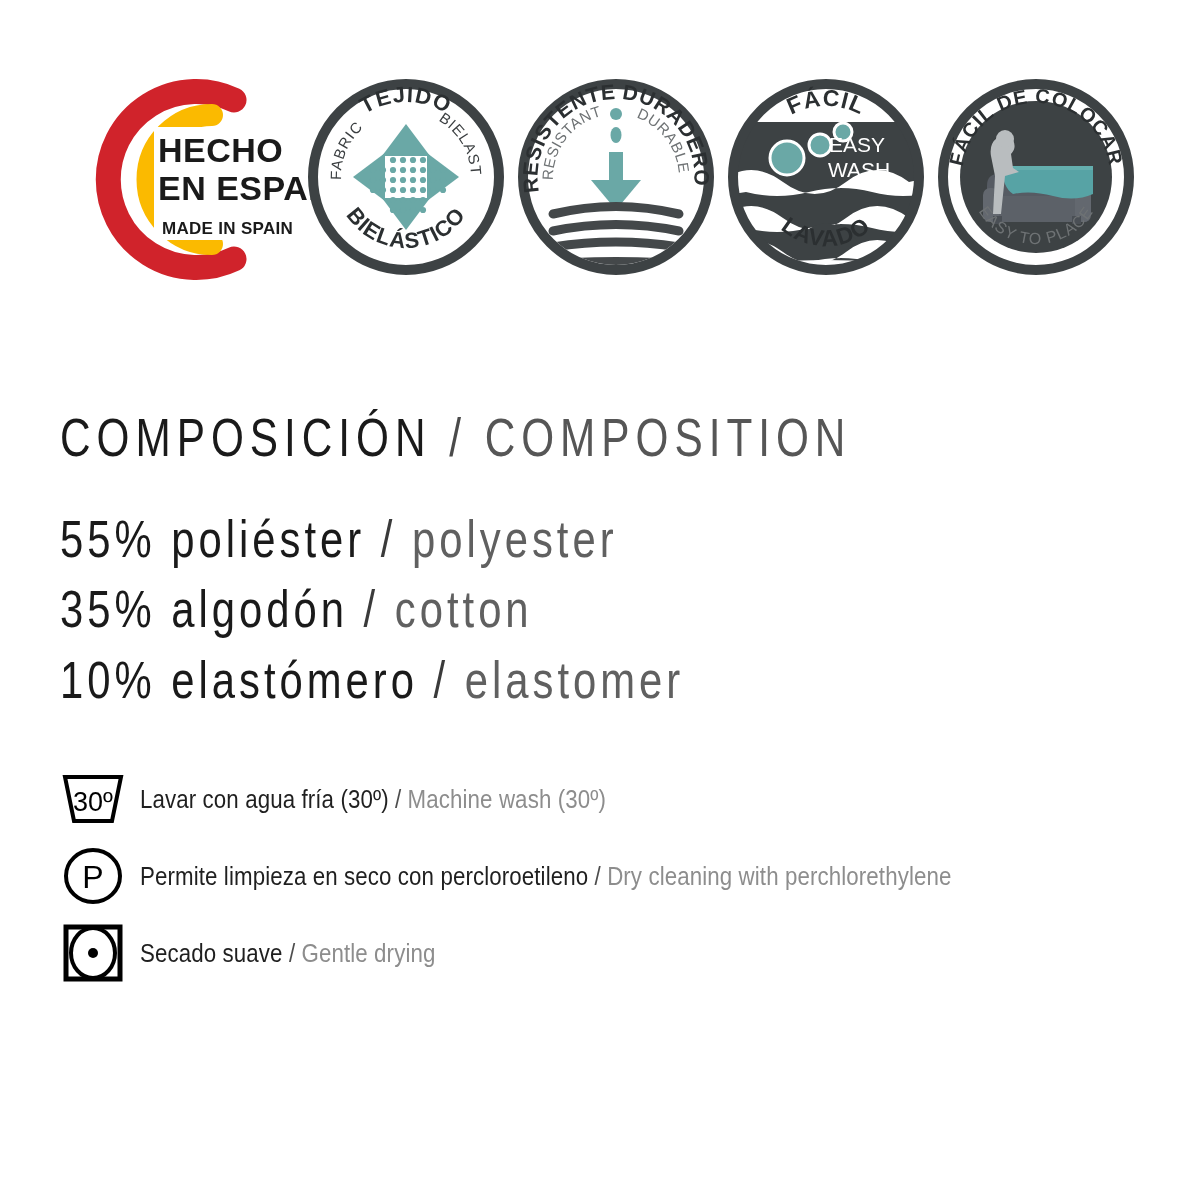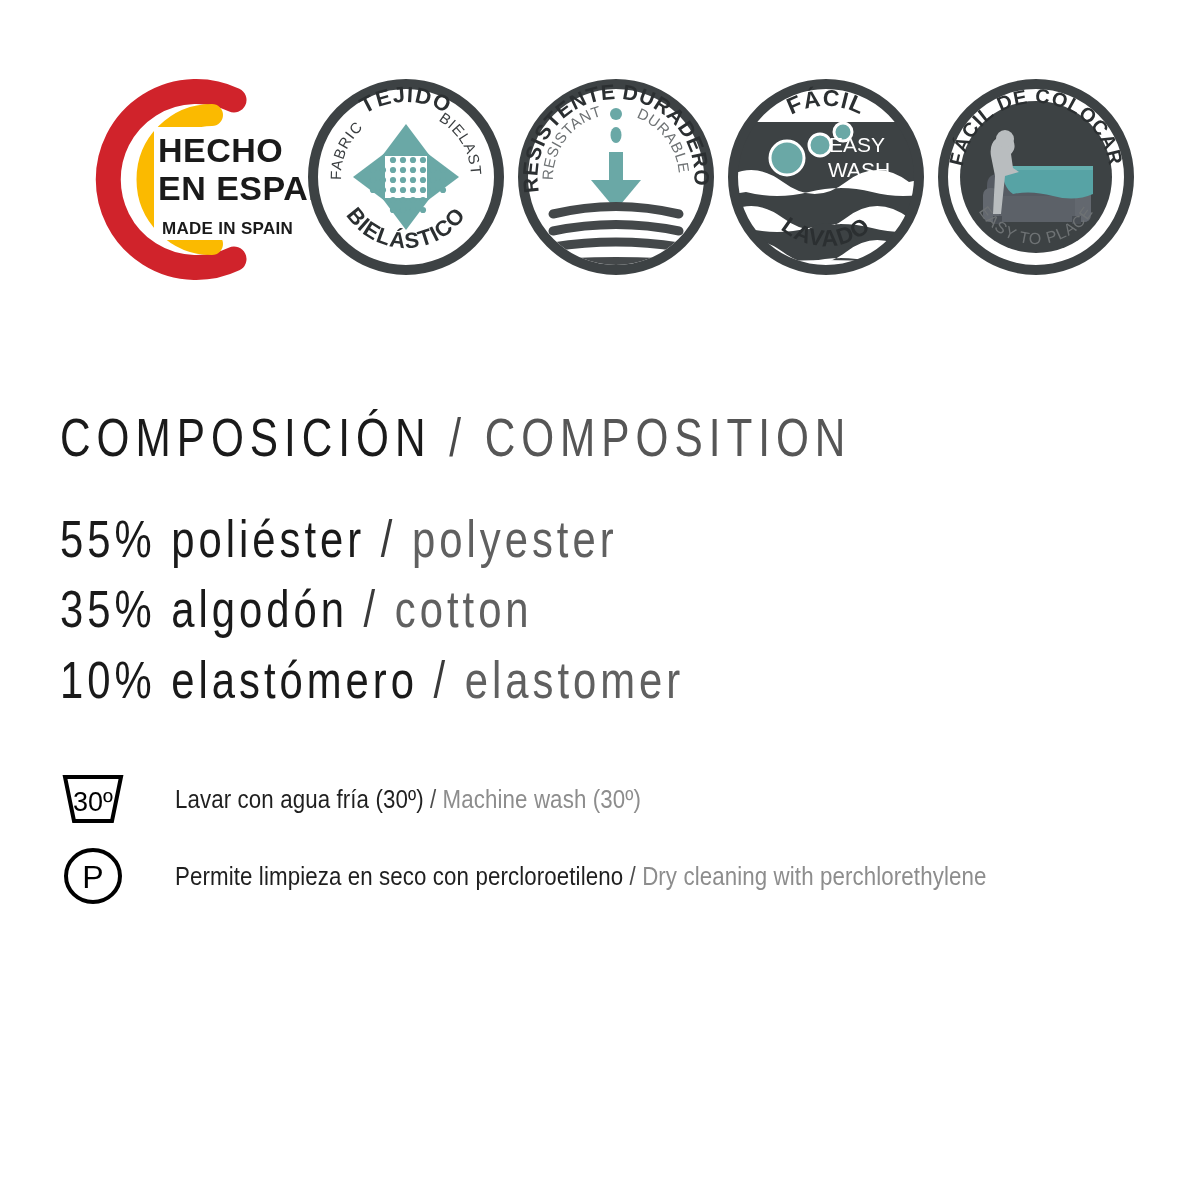--- a/index.html
+++ b/index.html
@@ -58,21 +58,21 @@
     transform: scaleY(1.16) scaleX(0.95);
     transform-origin: left top;
     line-height: 1.28;
   }
   .comp-line .en { color:#606060; }
   .comp-line .sep { color:#3a3a3a; }
 
   
   .care-list { position:absolute; left:60px; top:762px; width:1120px; }
   .care-row {
-    display:flex; align-items:center; height: 74px; margin-bottom: 3px; gap: 35px;
+    display:flex; align-items:center; height: 74px; margin-bottom: 3px;
   }
   .care-icon { width: 80px; flex: 0 0 80px; display:flex; align-items:center; justify-content:flex-start; }
   .care-icon svg { display:block; }
   .care-text {
     font-size: 23px;
     color:#1f1f1f;
     letter-spacing: 0.1px;
     white-space: nowrap;
     transform: scaleY(1.1) scaleX(0.97);
     transform-origin: left center;
@@ -345,16 +345,30 @@
           <text x="33" y="41" font-family="Liberation Sans, sans-serif" font-size="32" text-anchor="middle" fill="#000">P</text>
         </svg>
       </div>
       <div class="care-text">
         <span>Permite limpieza en seco con percloroetileno</span>
         <span class="sep">/</span>
         <span class="en">Dry cleaning with perchlorethylene</span>
       </div>
     </div>
 
+    <div class="care-row">
+      <div class="care-icon">
+        <svg width="66" height="58" viewBox="0 0 66 58" xmlns="http://www.w3.org/2000/svg">
+          <rect x="6" y="3" width="54" height="52" fill="none" stroke="#000" stroke-width="5"></rect>
+          <ellipse cx="33" cy="29" rx="22" ry="25" fill="none" stroke="#000" stroke-width="4"></ellipse>
+          <circle cx="33" cy="29" r="5" fill="#000"></circle>
+        </svg>
+      </div>
+      <div class="care-text">
+        <span>Secado suave</span>
+        <span class="sep">/</span>
+        <span class="en">Gentle drying</span>
+      </div>
+    </div>
 
   </div>
 
 </div>
 
 </body></html>

